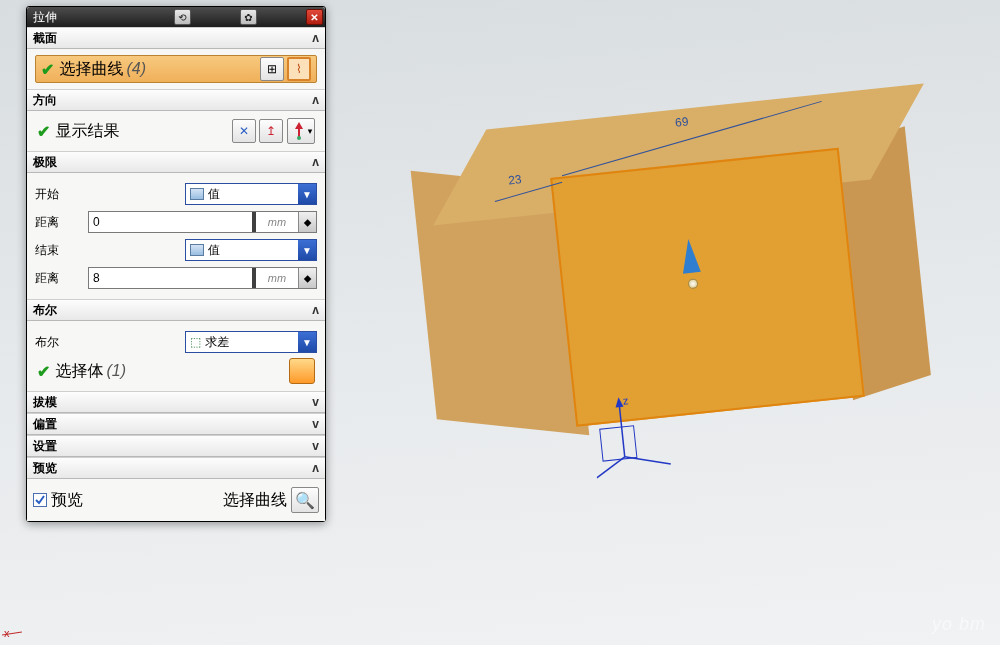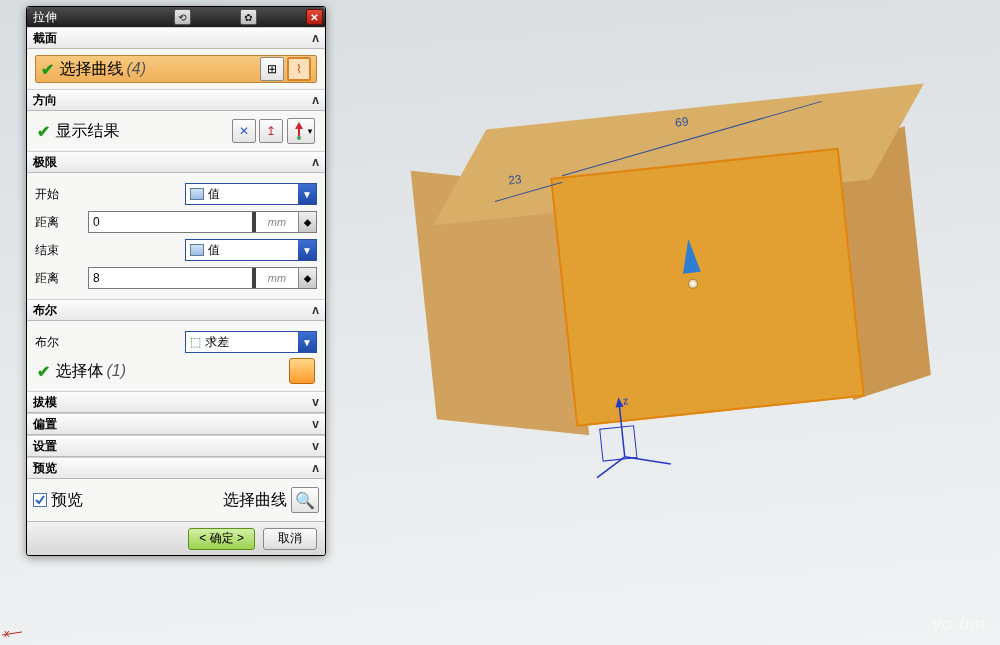--- a/index.html
+++ b/index.html
@@ -270,20 +270,16 @@
         </svg>
     </span>
     <span class="row-lbl">预览</span>
     <span style="flex:1"></span>
     <span class="row-lbl">选择曲线</span>
     <span class="btn-big">
       <span>🔍</span>
     </span>
   </div>
 
-  <div class="footer">
-    <div class="btn-ok">&lt; 确定 &gt;</div>
-    <div class="btn-cancel">取消</div>
-  </div>
 </div>
 
 <div class="wm">yo bm</div>
 <div class="origin-axis">x</div>
 
 </body></html>

